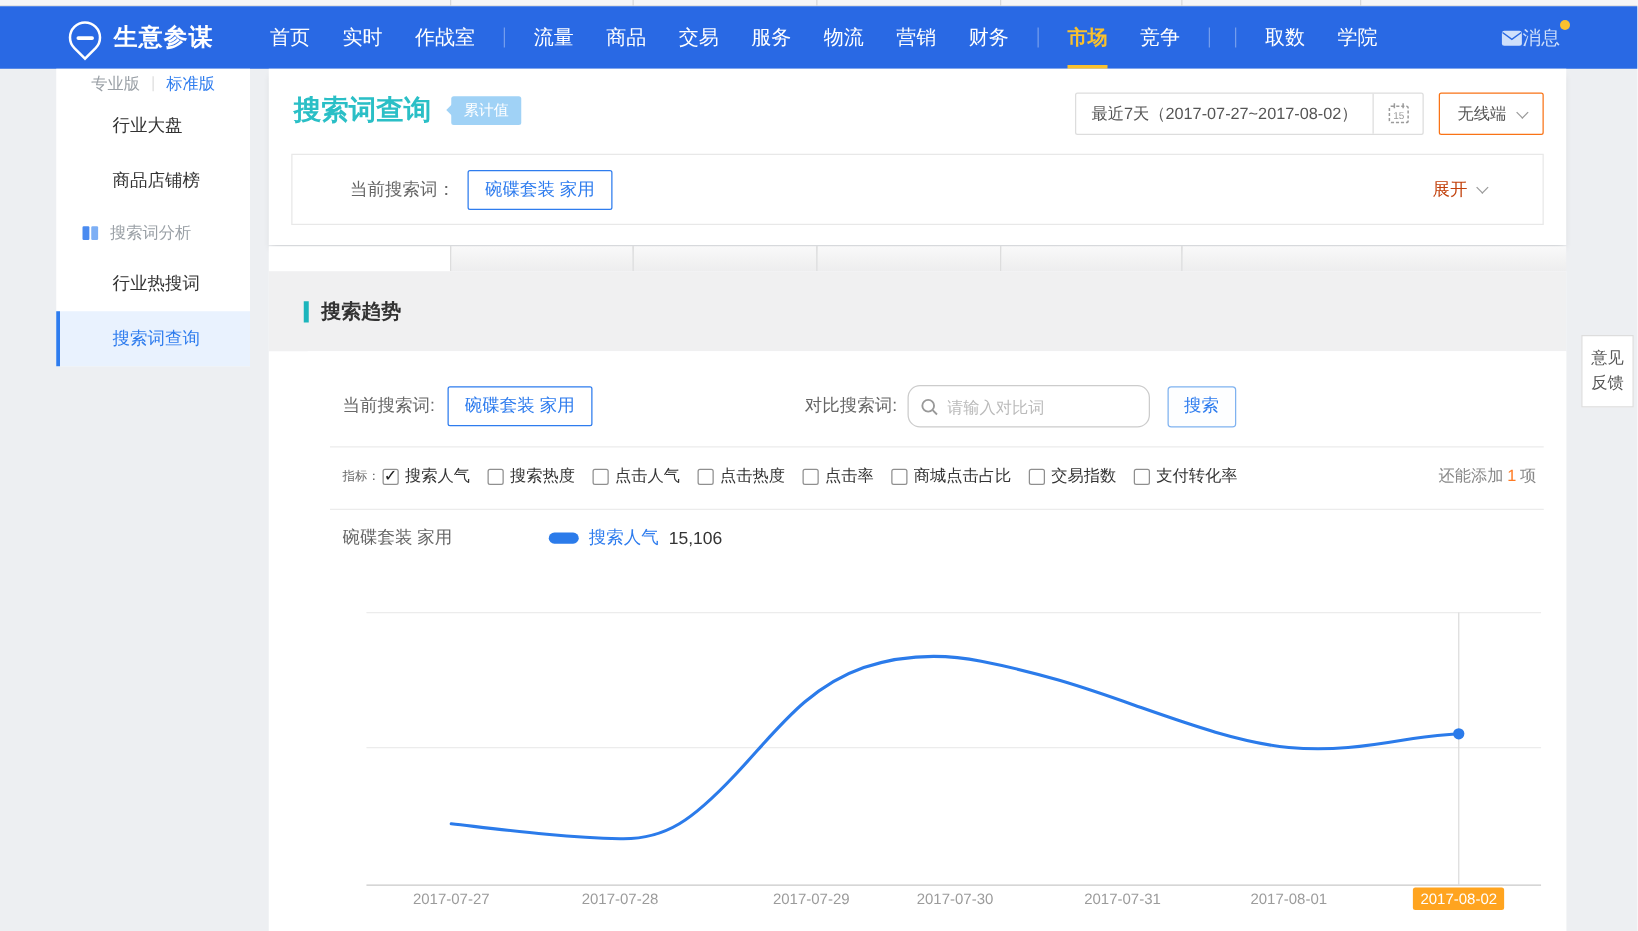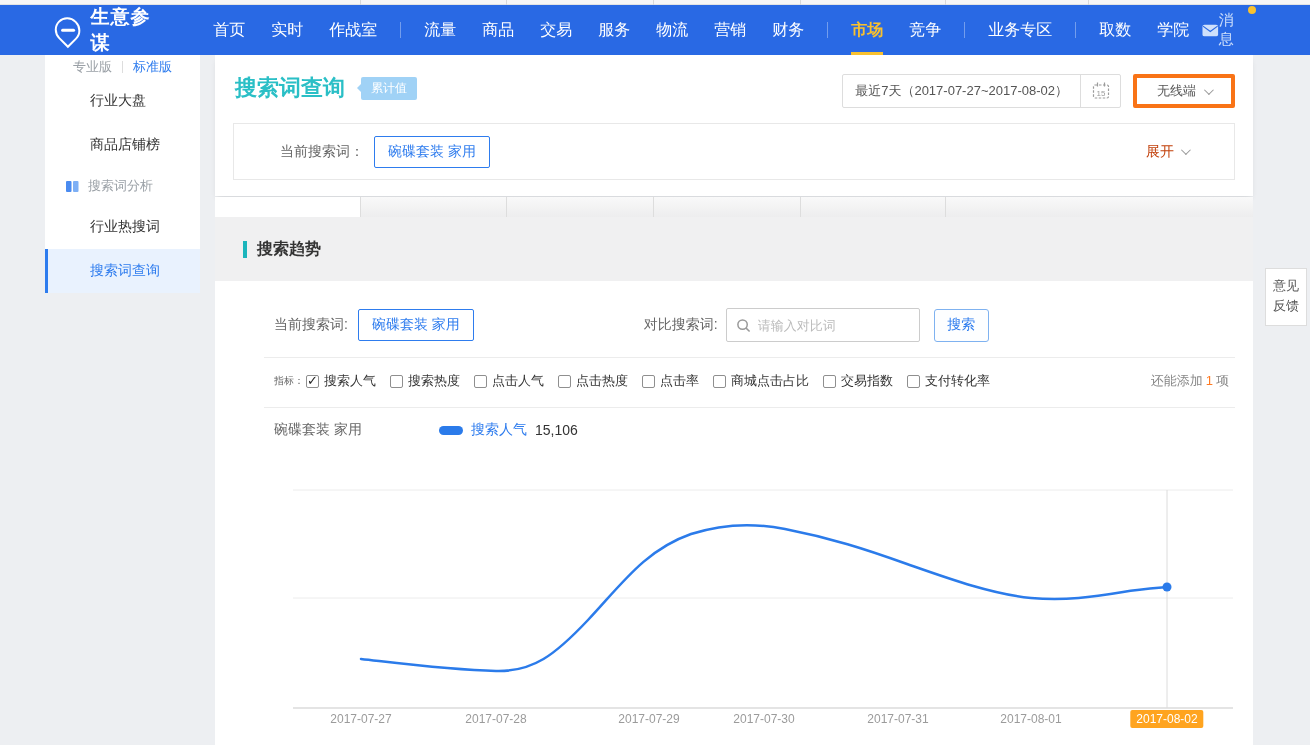--- a/index.html
+++ b/index.html
@@ -54,22 +54,22 @@
   .page-title-row { position:absolute; left:20px; top:18px; display:flex; align-items:center; }
   .page-title { font-size:22px; font-weight:bold; color:#2abfc6; }
   .title-tag { position:relative; margin-left:16px; background:#a0d2f6; color:#fff; font-size:12px;
                padding:3px 10px; border-radius:2px; }
   .title-tag:before { content:""; position:absolute; left:-9px; top:50%; margin-top:-5px;
                       border:5px solid transparent; border-right-color:#a0d2f6; }
   .header-controls { position:absolute; right:18px; top:19px; display:flex; align-items:stretch; gap:12px; height:34px; }
   .date-box { display:flex; align-items:stretch; border:1px solid #ddd; border-radius:2px; background:#fff; cursor:pointer; }
   .date-text { display:flex; align-items:center; padding:0 12px; font-size:13px; color:#555; }
   .date-cal { width:40px; display:flex; align-items:center; justify-content:center; border-left:1px solid #ddd; }
-  .terminal-box { display:flex; align-items:center; gap:8px; border:4px solid #f97316; border-radius:2px;
-                  background:#fff; padding:0 20px; font-size:13px; color:#555; cursor:pointer; }
+  .terminal-box { display:flex; align-items:center; gap:8px; border:1px solid #f97316; border-radius:2px;
+                  background:#fff; padding:0 14px; font-size:13px; color:#555; cursor:pointer; }
   .caret { width:7px; height:7px; border-right:1.5px solid #999; border-bottom:1.5px solid #999;
            transform:rotate(45deg) translateY(-2px); display:inline-block; }
   .filter-box { position:absolute; left:18px; right:18px; top:68px; height:57px; border:1px solid #e8e8e8;
                 display:flex; align-items:center; }
   .filter-label { margin-left:46px; font-size:14px; color:#666; }
   .kw-btn { margin-left:10px; border:1px solid #2e7cee; color:#2e7cee; background:#fff; font-size:14px;
             padding:6px 13px; border-radius:2px; cursor:pointer; }
   .expand { margin-left:auto; margin-right:46px; font-size:14px; color:#c2410c; display:flex; align-items:center; gap:7px; cursor:pointer; }
 
   
@@ -80,21 +80,21 @@
   
   .section { position:absolute; left:215px; top:217px; width:1038px; height:528px; background:#fff; }
   .section-head { height:64px; background:#f0f0f1; display:flex; align-items:center; padding-left:28px; gap:10px; }
   .tbar { width:4px; height:17px; background:#1cb5bc; }
   .section-title { font-size:16px; font-weight:bold; color:#333; }
   .section-body { position:relative; height:464px; background:#fff;margin-left:31px; }
 
   .row1 { position:absolute; left:0; right:0; top:27px; height:34px; display:flex; align-items:center; padding-left:28px; }
   .lbl { font-size:14px; color:#666; }
   .compare-lbl { margin-left:170px; }
-  .search-input { margin-left:8px; width:194px; height:34px; border:1px solid #ccc; border-radius:2px;
+  .search-input { margin-left:8px; width:194px; height:34px; border:1px solid #ccc; border-radius:10px;
                   display:flex; align-items:center; padding:0 9px; gap:7px; background:#fff; }
   .search-input input { border:none; outline:none; width:150px; font-size:13px; color:#333;
                         font-family:"Liberation Sans","DejaVu Sans",sans-serif; }
   .search-input input::placeholder { color:#bbb; }
   .search-btn { margin-left:14px; width:55px; height:33px; border:1px solid #7fb2f0; color:#2e7cee;
                 background:#fdfeff; font-size:14px; border-radius:3px; cursor:pointer; }
   .hdiv { position:absolute; left:18px; right:18px; height:1px; background:#ececec; }
 
   .row2 { position:absolute; left:0; right:0; top:86px; height:28px; display:flex; align-items:center; padding:0 24px 0 28px; }
   .metric { display:flex; align-items:center; gap:5px; margin-left:14px; font-size:13px; color:#333; cursor:pointer; }
@@ -149,21 +149,20 @@
       <span class="nav-link">物流</span>
       <span class="nav-link">营销</span>
       <span class="nav-link">财务</span>
       <span class="nav-divider"></span>
       <span class="nav-link active">
         <span>市场</span>
           <span class="underline"></span>
       </span>
       <span class="nav-link">竞争</span>
       <span class="nav-divider"></span>
-      <span class="nav-link">业务专区</span>
       <span class="nav-divider"></span>
       <span class="nav-link">取数</span>
       <span class="nav-link">学院</span>
     </div>
     <div class="nav-msg">
       <svg width="17" height="13" viewBox="0 0 17 13">
         <rect x="0.5" y="0.5" width="16" height="12" rx="2" fill="#cfe0fb"></rect>
         <path d="M1 2 L8.5 7.5 L16 2" stroke="#2969e4" stroke-width="1.2" fill="none"></path>
       </svg>
       <span>消息</span>

